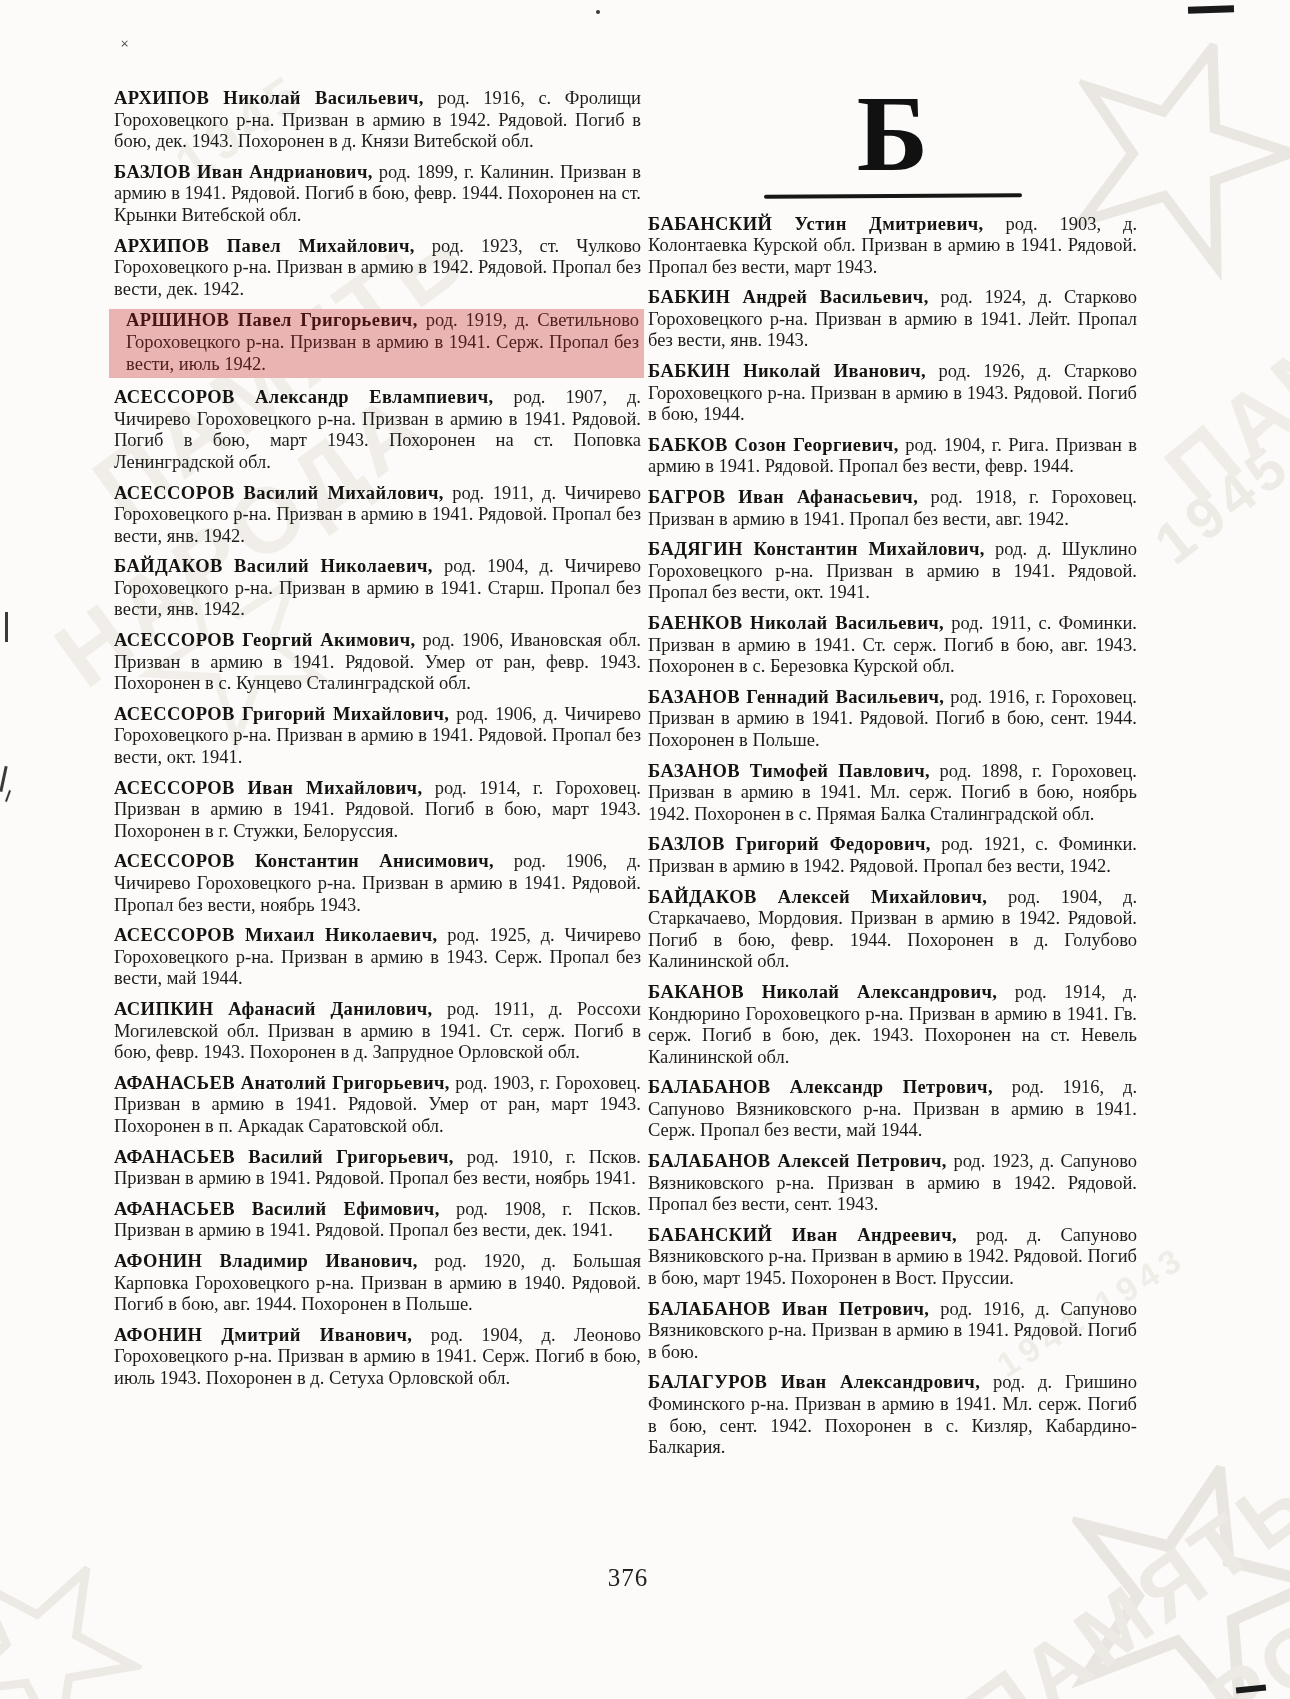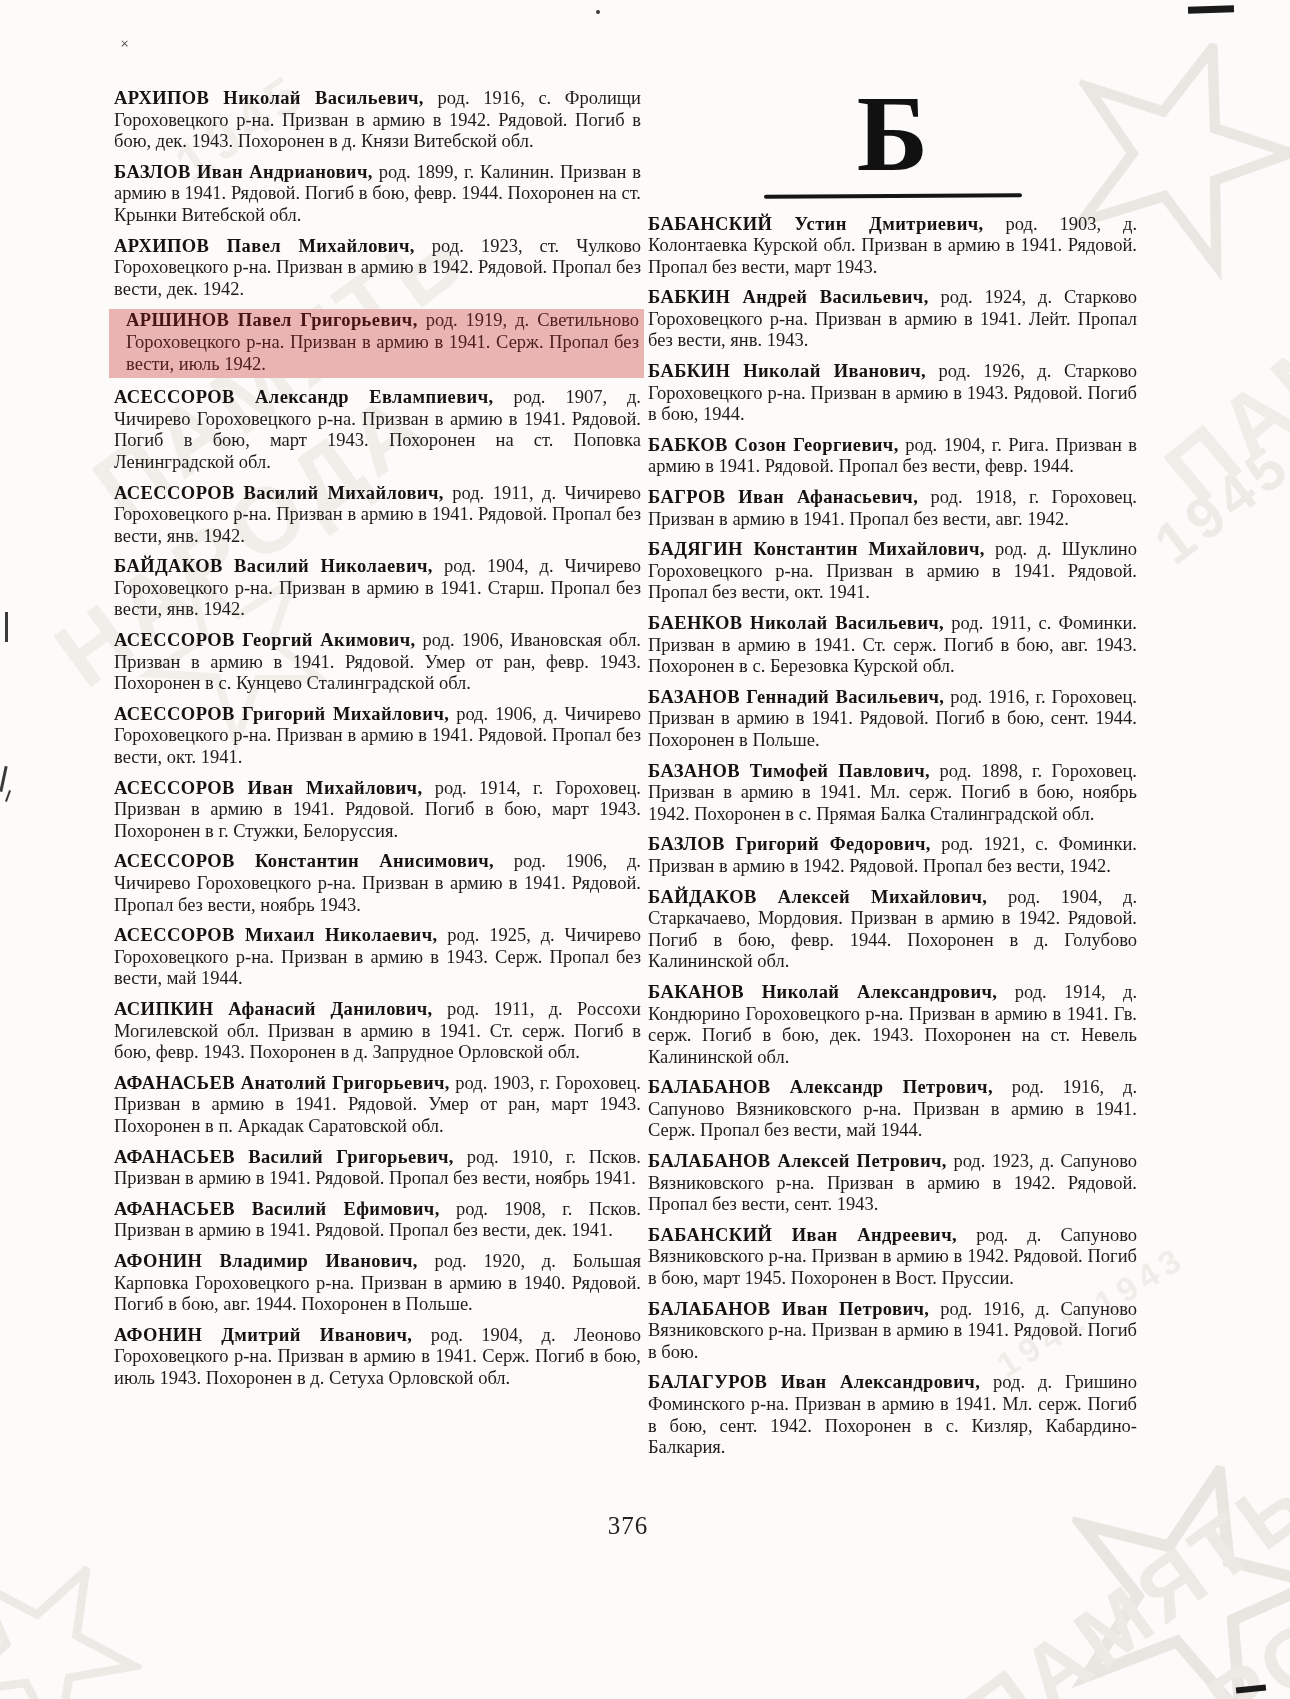--- a/index.html
+++ b/index.html
@@ -36,21 +36,21 @@
   .section-letter{
     font-weight:bold;font-size:108px;line-height:100px;color:#111;
     font-family:"Liberation Serif","DejaVu Serif",serif;
   }
   .section-rule{
     width:258px;height:3.5px;background:#161616;margin:10px auto 0 auto;
     transform:rotate(-.3deg);border-radius:2px;
   }
   
   .page-number{
-    position:absolute;z-index:3;left:0;width:1256px;top:1512px;
+    position:absolute;z-index:3;left:0;width:1256px;top:1564px;
     text-align:center;font-size:25px;color:#24231f;letter-spacing:1px;
   }
   
   .mark{position:absolute;z-index:4;background:#1a1a1a;}
   .mark.soft{background:#3a3a3a;}
   .glyph-mark{position:absolute;z-index:4;color:#4a4a4a;font-size:11px;line-height:11px;}
 </style>
 </head>
 <body>
 

